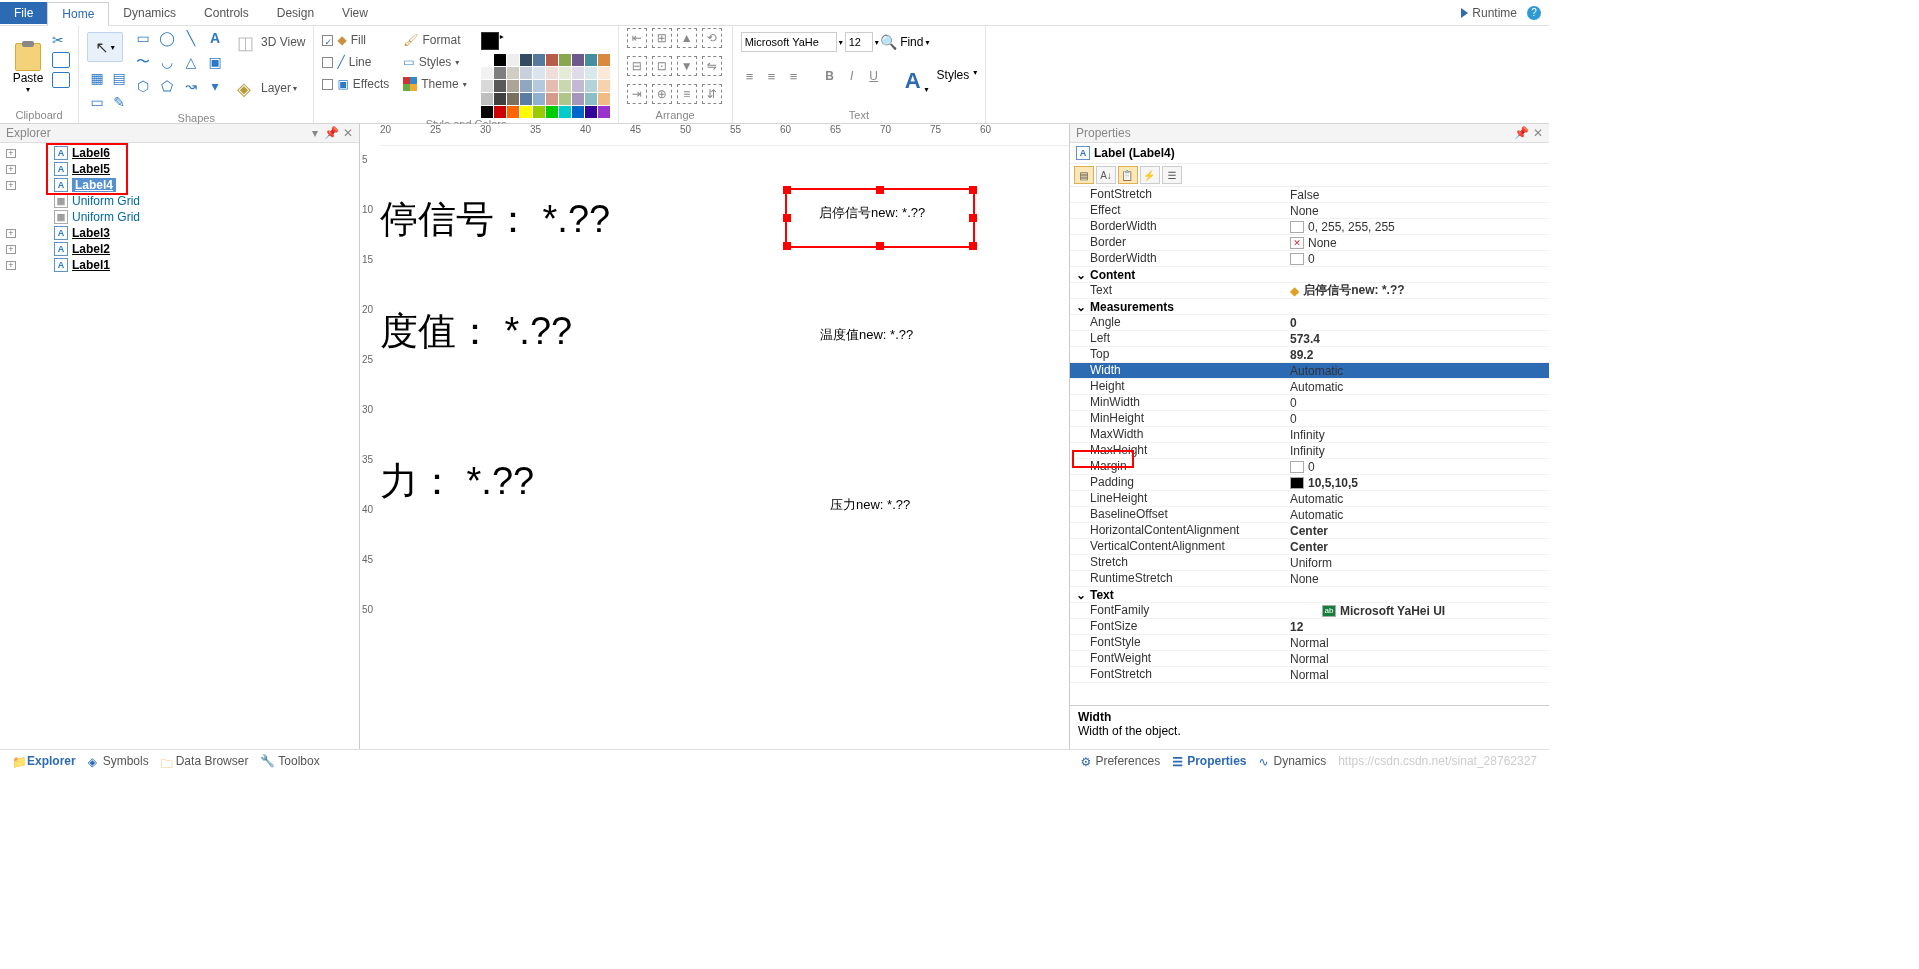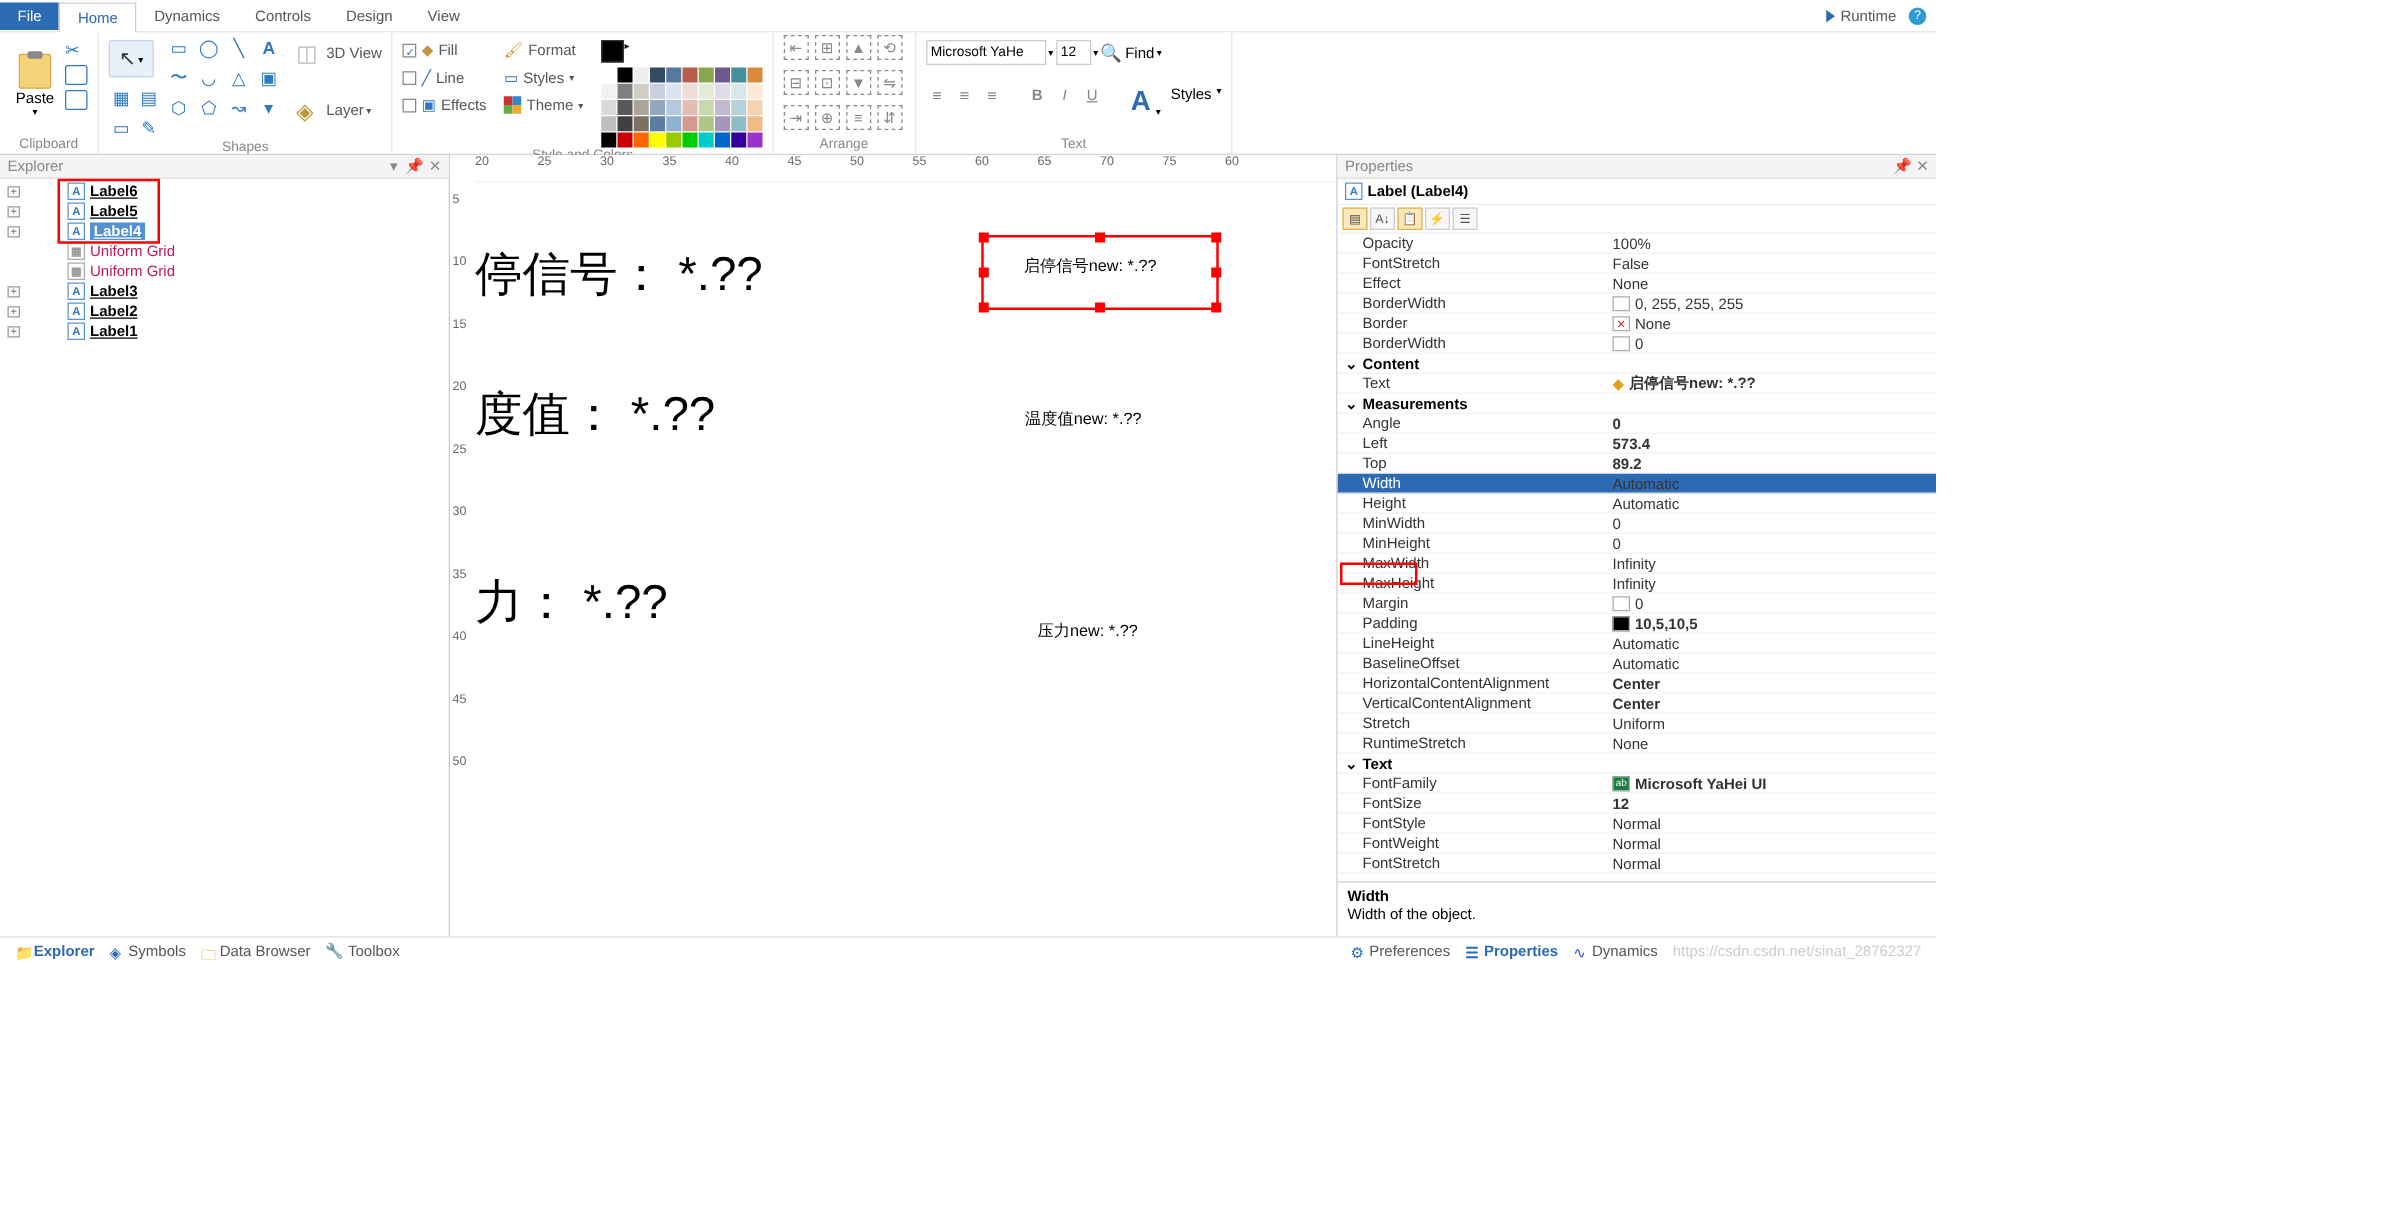--- a/index.html
+++ b/index.html
@@ -47,21 +47,21 @@
 .content-area{display:flex;height:calc(100% - 124px - 22px);position:relative}
 .explorer{width:360px;border-right:1px solid #ccc;display:flex;flex-direction:column}
 .panel-hdr{background:#f4f4f4;padding:2px 6px;color:#888;border-bottom:1px solid #ddd;display:flex;align-items:center;font-size:11px}
 .tree{padding:2px 4px;flex:1;overflow:auto}
 .trow{display:flex;align-items:center;gap:4px;padding:0 2px;height:16px;font-size:12px}
 .tplus{width:9px;height:9px;border:1px solid #999;display:flex;align-items:center;justify-content:center;font-size:9px;color:#777;line-height:1}
 .ticon{width:14px;height:14px;border:1px solid #5c93ca;background:#fff;color:#2e79c5;font-size:9px;display:flex;align-items:center;justify-content:center;font-weight:bold}
 .ticon.grid{border:1px solid #aaa;background:linear-gradient(#fff,#fff);color:#999}
 .trow .lbl{color:#000;font-weight:bold;text-decoration:underline}
 .trow .lbl.sel{background:#5590d0;color:#fff;padding:0 3px}
-.trow .plain{color:#be185d}
+.trow .plain{color:#0369a1}
 .redbox{border:2px solid red}
 .canvas-wrap{flex:1;display:flex;flex-direction:column;position:relative;overflow:hidden}
 .hruler{height:22px;background:#fff;position:relative;border-bottom:1px solid #eee;margin-left:20px}
 .tick{position:absolute;top:0;font-size:10px;color:#666}
 .canvas-row{display:flex;flex:1}
 .vruler{width:20px;background:#fff;position:relative}
 .vt{position:absolute;left:2px;font-size:10px;color:#666}
 .canvas{flex:1;background:#fff;position:relative;overflow:hidden}
 .biglbl{font-family:"Microsoft YaHei",sans-serif;font-size:38px;color:#000;position:absolute}
 .small-lbl{font-family:"Microsoft YaHei",sans-serif;font-size:13px;color:#000;position:absolute}
@@ -468,26 +468,20 @@
       </div>
     <div class="prop-toolbar">
       <div class="pt-btn on">▤</div>
       <div class="pt-btn">A↓</div>
       <div class="pt-btn on">📋</div>
       <div class="pt-btn" style="color:#e0a020">⚡</div>
       <div class="pt-btn">☰</div>
     </div>
     <div class="prop-grid" id="pgrid" style="position: relative;">
         <div class="prow">
-          <div class="pname">Opacity</div>
-          <div class="pval">
-            <span>100%</span>
-          </div>
-        </div>
-        <div class="prow">
           <div class="pname">FontStretch</div>
           <div class="pval">
             <span>False</span>
           </div>
         </div>
         <div class="prow">
           <div class="pname">Effect</div>
           <div class="pval">
             <span>None</span>
           </div>
@@ -623,21 +617,21 @@
         <div class="prow">
           <div class="pname">RuntimeStretch</div>
           <div class="pval">
             <span>None</span>
           </div>
         </div>
         <div class="prow pcat"><span class="car">⌄</span>Text</div>
         <div class="prow">
           <div class="pname">FontFamily</div>
           <div class="pval">
-            <span class="sw" style="background: #15803d; color: rgb(255, 255, 255); font-size: 8px; text-align: center;">ab</span>
+            <span class="sw" style="background: #15803d; color: rgb(255, 255, 255); font-size: 8px; text-align: center; margin-left: 32px;">ab</span>
             <span style="font-weight: bold;">Microsoft YaHei UI</span>
           </div>
         </div>
         <div class="prow">
           <div class="pname">FontSize</div>
           <div class="pval">
             <span style="font-weight: bold;">12</span>
           </div>
         </div>
         <div class="prow">

